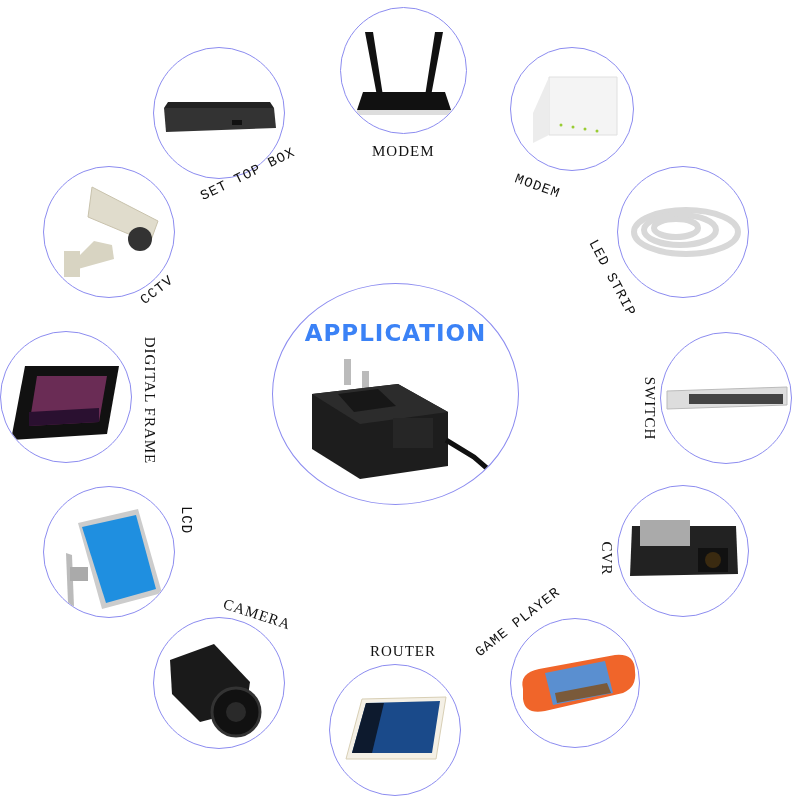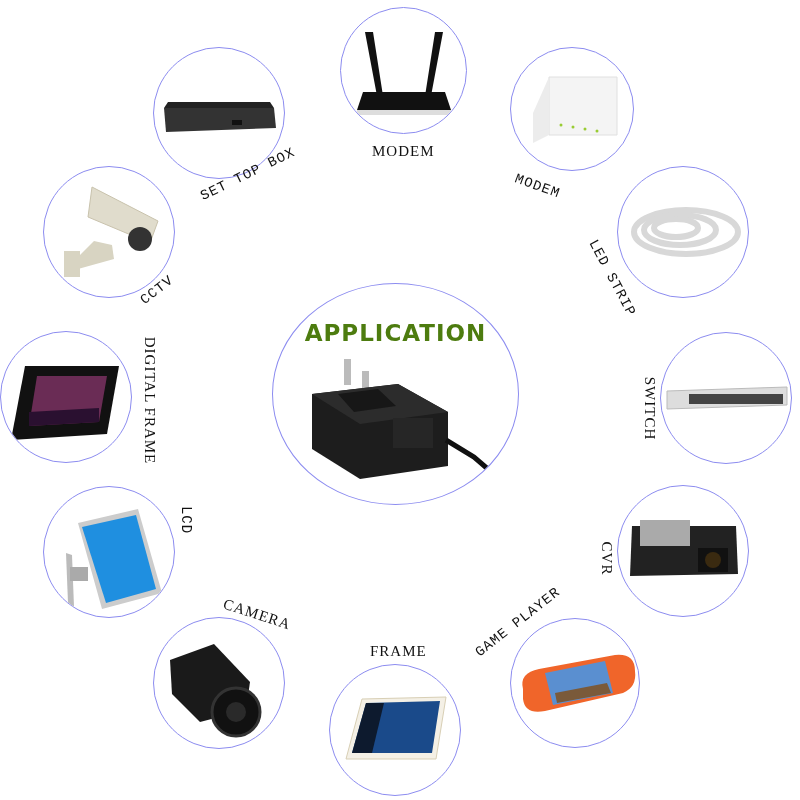--- a/index.html
+++ b/index.html
@@ -1,20 +1,20 @@
 <!DOCTYPE html>
 <html><head>
 <meta charset="utf-8">
 <style>
   html,body{margin:0;padding:0;background:#fff;}
   #stage{position:relative;width:800px;height:800px;overflow:hidden;background:#fff;font-family:"DejaVu Serif","Liberation Serif",serif;}
   .ring{position:absolute;border:1px solid #8c8cf0;border-radius:50%;background:#fff;box-sizing:border-box;overflow:hidden;}
   .lbl{position:absolute;font-family:"Liberation Mono","DejaVu Sans Mono",monospace;font-size:14px;color:#111;letter-spacing:1px;white-space:nowrap;transform-origin:center center;}
   .lbl.serif{font-family:"Liberation Serif","DejaVu Serif",serif;font-size:15px;letter-spacing:1px;}
-  .center-title{position:absolute;left:0;right:0;top:36px;text-align:center;font-family:"DejaVu Sans","Liberation Sans",sans-serif;font-weight:bold;font-size:23px;letter-spacing:1px;color:#4d7c0f;}
+  .center-title{position:absolute;left:0;right:0;top:36px;text-align:center;font-family:"DejaVu Sans","Liberation Sans",sans-serif;font-weight:bold;font-size:23px;letter-spacing:1px;color:#3b82f6;}
   .dev{position:absolute;}
 </style>
 </head>
 <body>
 
 <div id="stage">
 
   <div class="ring" style="left:272px;top:283px;width:247px;height:222px;">
     <div class="center-title">APPLICATION</div>
     <svg class="dev" style="left:25px;top:70px;" width="210" height="140" viewBox="0 0 210 140">
@@ -86,21 +86,21 @@
   </div>
   <div class="lbl" style="left:466px;top:614px;transform:rotate(-38deg);">GAME PLAYER</div>
 
   <div class="ring" style="left:329px;top:664px;width:132px;height:132px;">
     <svg class="dev" style="left:14px;top:30px;" width="106" height="70" viewBox="0 0 106 70">
       <path d="M18 4 L102 2 L92 64 L2 64 Z" fill="#f4f0e6" stroke="#d8cfb5"></path>
       <path d="M22 8 L96 6 L88 58 L8 58 Z" fill="#1a4a8a"></path>
       <path d="M22 8 L40 8 L28 58 L8 58 Z" fill="#0d1a2e"></path>
     </svg>
   </div>
-  <div class="lbl serif" style="left:370px;top:643px;">FRAME</div>
+  <div class="lbl serif" style="left:370px;top:643px;">ROUTER</div>
 
   <div class="ring" style="left:153px;top:617px;width:132px;height:132px;">
     <svg class="dev" style="left:6px;top:12px;" width="120" height="110" viewBox="0 0 120 110">
       <path d="M10 30 L54 14 L90 52 L86 80 L40 92 L12 64 Z" fill="#1a1a1a"></path>
       <circle cx="76" cy="82" r="24" fill="#111" stroke="#333" stroke-width="3"></circle>
       <circle cx="76" cy="82" r="10" fill="#2a2a2a"></circle>
     </svg>
   </div>
   <div class="lbl serif" style="left:222px;top:606px;transform:rotate(18deg);">CAMERA</div>
 

